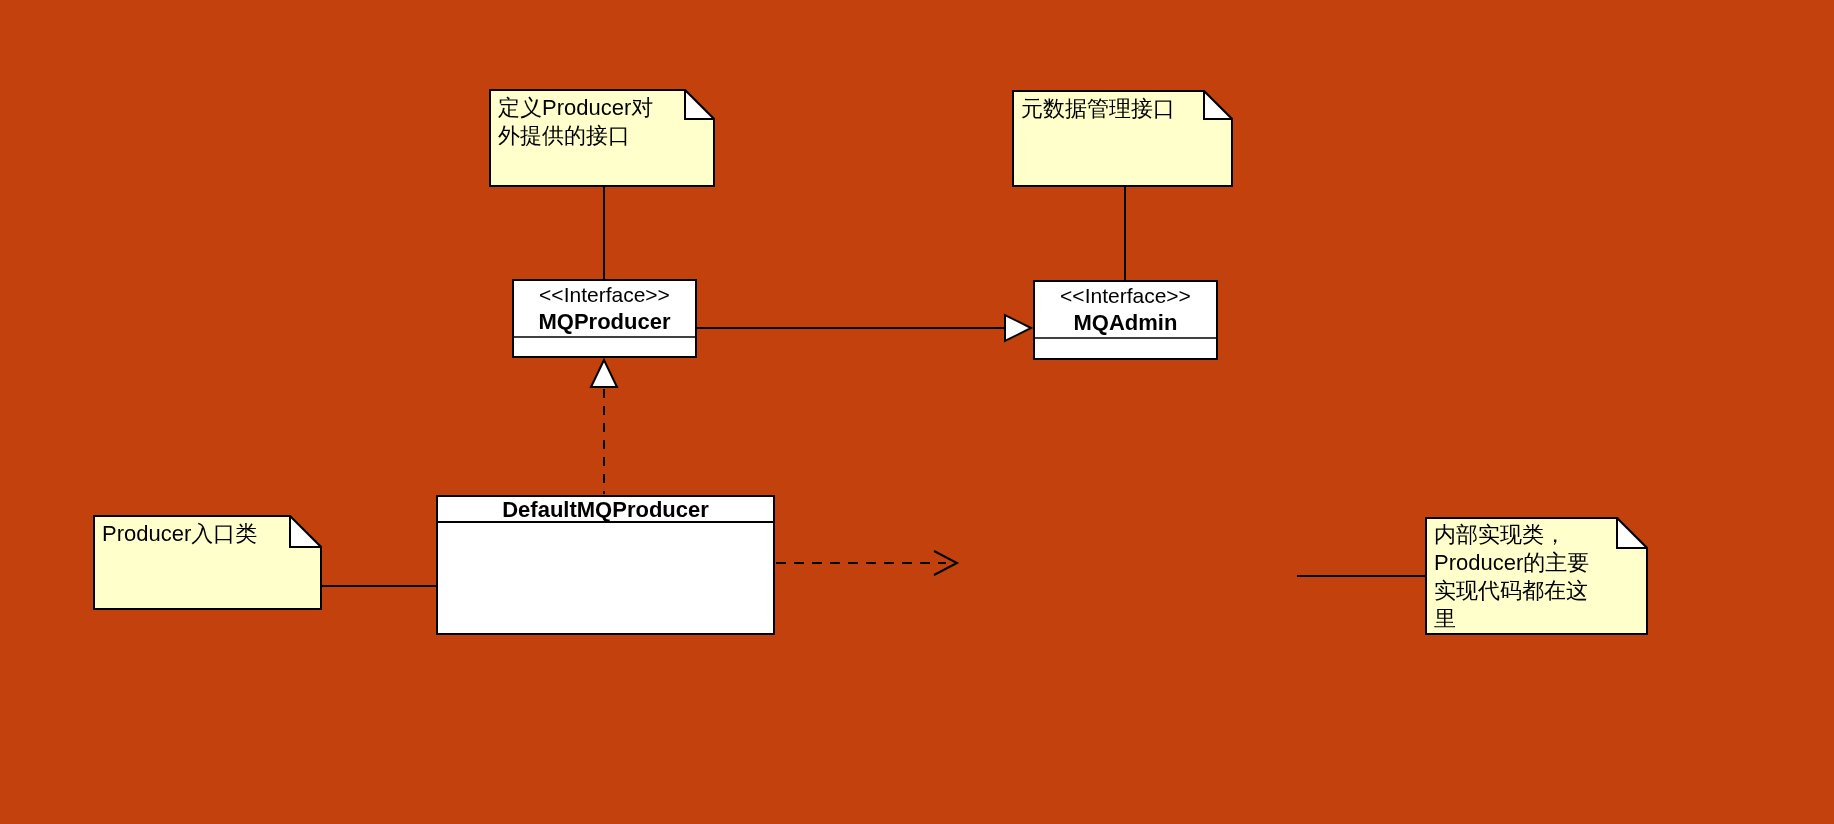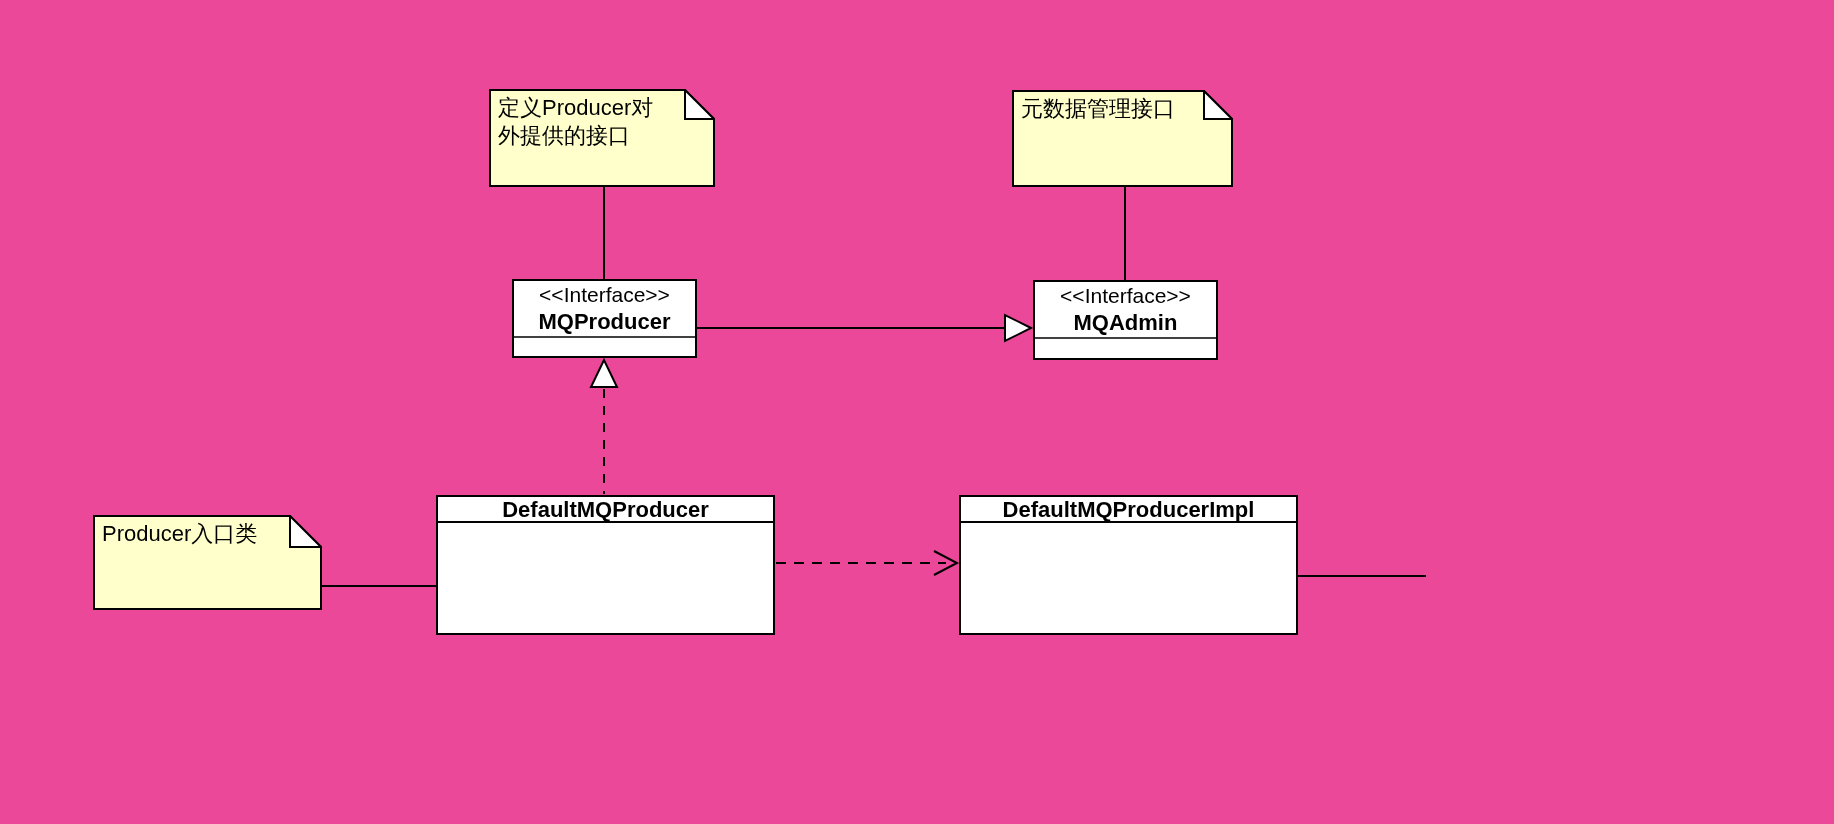--- a/index.html
+++ b/index.html
@@ -1,20 +1,20 @@
 <!DOCTYPE html>
 <html><head>
 <meta charset="utf-8">
 <style>
   html, body { margin: 0; padding: 0; background: #ffffff; }
   .canvas {
     position: relative;
     width: 1834px;
     height: 824px;
-    background: #ec4899;
+    background: #c2410c;
     overflow: hidden;
     font-family: "Liberation Sans", sans-serif;
     color: #000;
   }
   .connectors { position: absolute; left: 0; top: 0; }
 
   
   .note { position: absolute; }
   .note svg { position: absolute; left: 0; top: 0; display: block; }
   .note-text {
@@ -102,20 +102,32 @@
   <div class="note" style="left:93px; top:515px; width:229px; height:95px;">
     <svg width="229" height="95">
       <polygon points="1,1 197,1 228,32 228,94 1,94" fill="#FFFFCC" stroke="#000" stroke-width="2"></polygon>
       <polygon points="197,1 197,32 228,32" fill="#ffffff" stroke="#000" stroke-width="2"></polygon>
     </svg>
     <div class="note-text">
       <div>Producer入口类</div>
     </div>
   </div>
 
+  <div class="note" style="left:1425px; top:517px; width:223px; height:118px;">
+    <svg width="223" height="118">
+      <polygon points="1,1 192,1 222,31 222,117 1,117" fill="#FFFFCC" stroke="#000" stroke-width="2"></polygon>
+      <polygon points="192,1 192,31 222,31" fill="#ffffff" stroke="#000" stroke-width="2"></polygon>
+    </svg>
+    <div class="note-text" style="padding-top:4px; line-height:28px;">
+      <div>内部实现类，</div>
+      <div>Producer的主要</div>
+      <div>实现代码都在这</div>
+      <div>里</div>
+    </div>
+  </div>
 
   <div class="uml-box" style="left:512px; top:279px; width:185px; height:79px;">
     <div class="iface-header">
       <div class="stereotype">&lt;&lt;Interface&gt;&gt;</div>
       <div class="iface-name">MQProducer</div>
     </div>
     <div class="compartment"></div>
   </div>
 
   <div class="uml-box" style="left:1033px; top:280px; width:185px; height:80px;">
@@ -124,18 +136,14 @@
       <div class="iface-name">MQAdmin</div>
     </div>
     <div class="compartment"></div>
   </div>
 
   <div class="uml-box" style="left:436px; top:495px; width:339px; height:140px;gap:40px;">
     <div class="class-title">DefaultMQProducer</div>
     <div class="compartment"></div>
   </div>
 
-  <div class="uml-box" style="left:959px; top:495px; width:339px; height:140px;">
-    <div class="class-title">DefaultMQProducerImpl</div>
-    <div class="compartment"></div>
-  </div>
 
 </div>
 
 </body></html>

